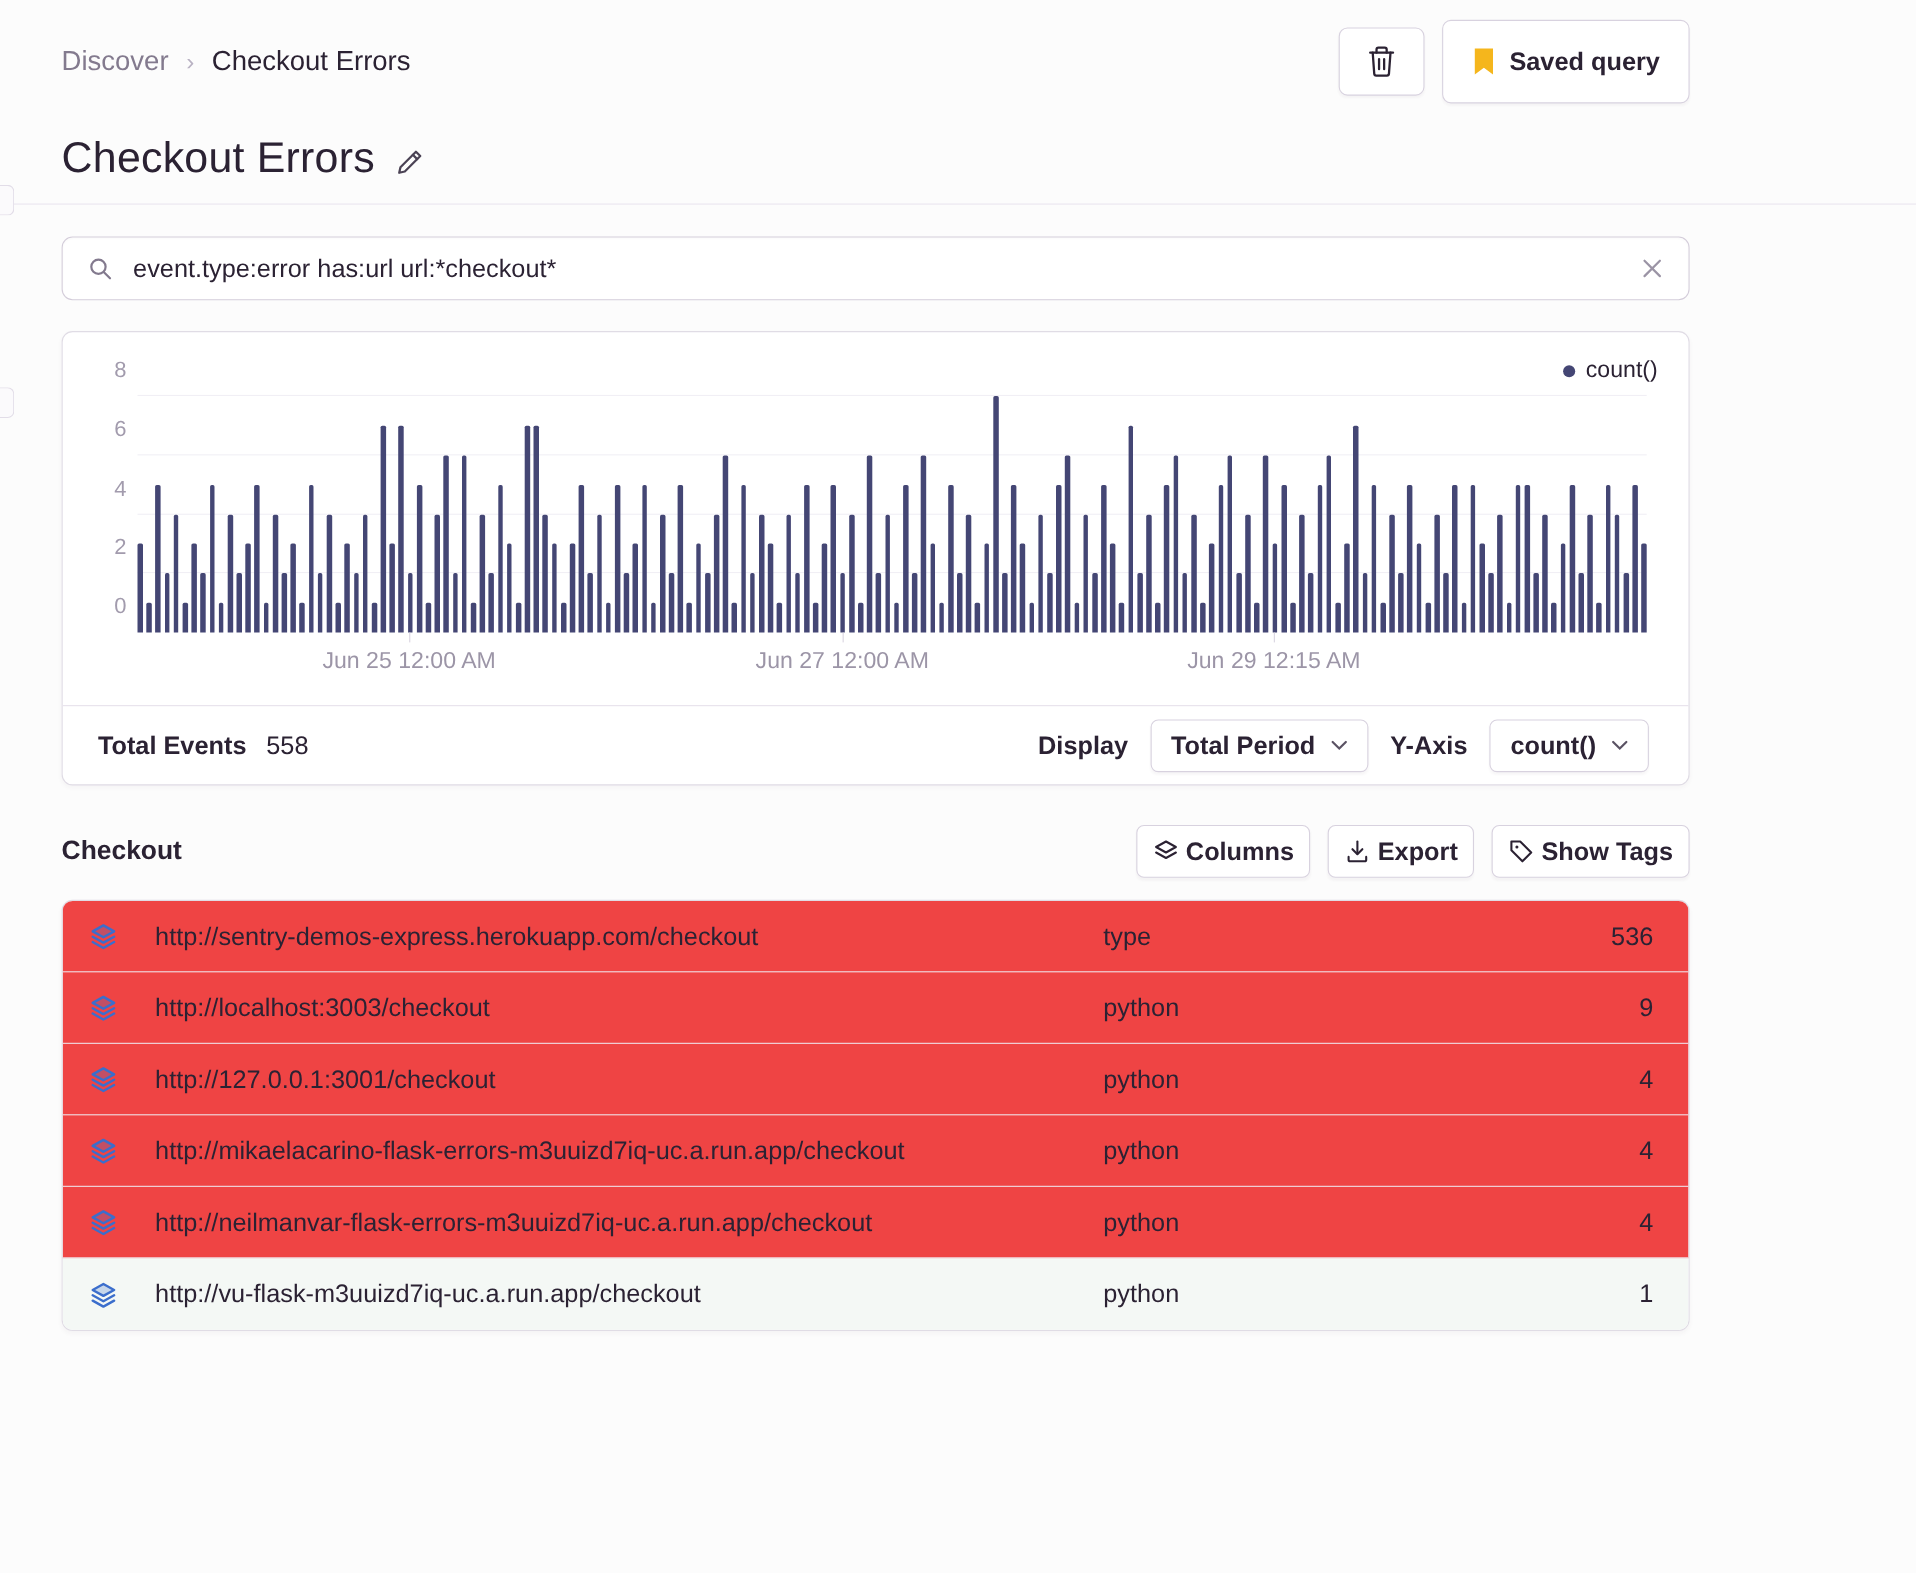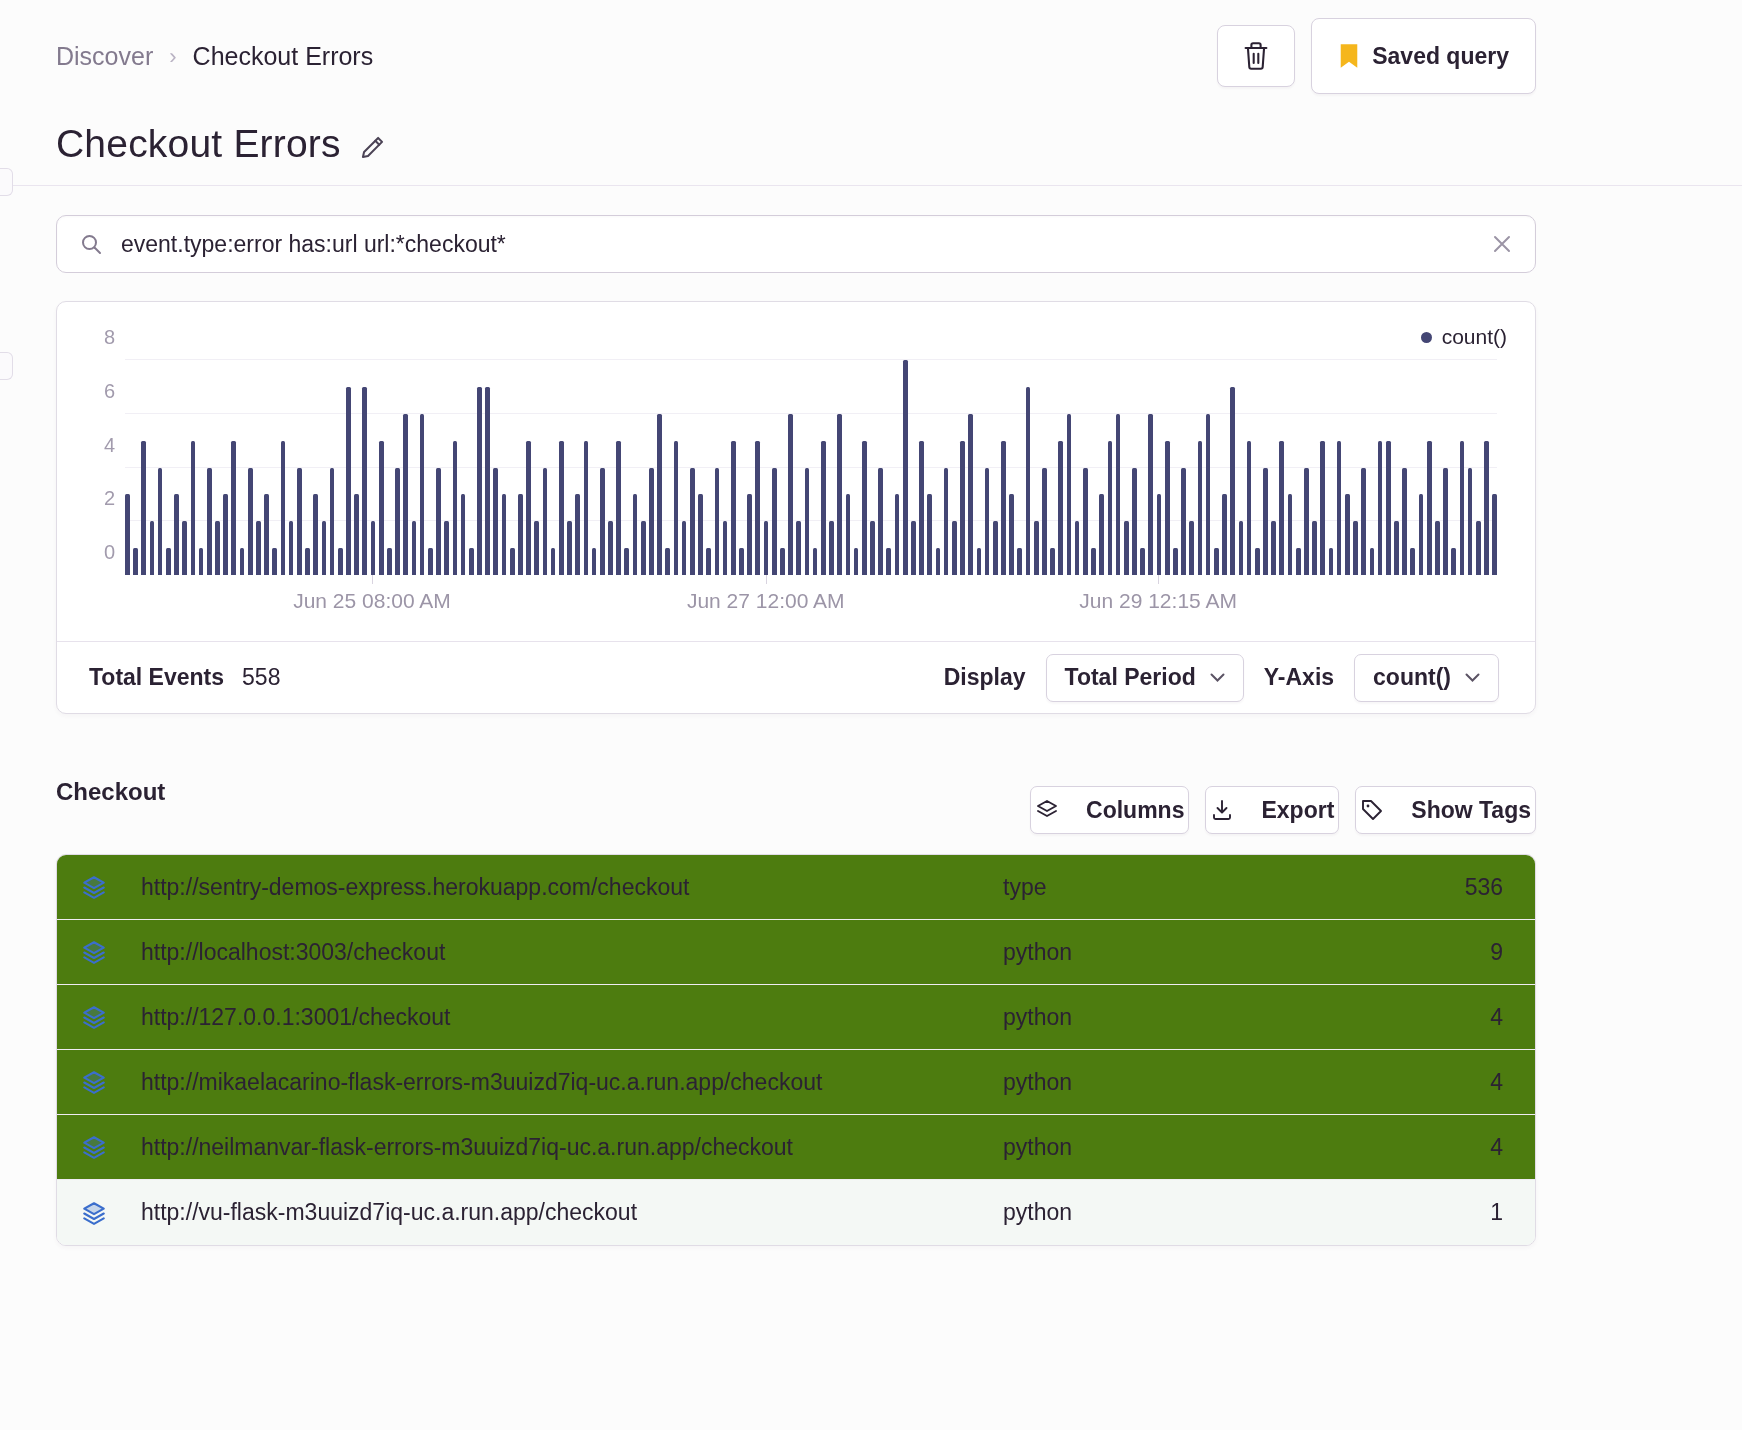--- a/index.html
+++ b/index.html
@@ -111,35 +111,35 @@
   .dropdown-btn { height: 48px; padding: 0 18px; border-radius: 7px; }
   .chev { margin-left: 2px; }
 
   
   .results-row {
     margin-top: 36px;
     display: flex; align-items: center; justify-content: space-between;
   }
   .results-title { font-size: 24px; font-weight: bold; color: #2b2233; }
   .results-buttons { display: flex; gap: 16px; }
-  .small-btn { height: 48px; padding: 0 4px; border-radius: 7px; gap: 27px; margin-top: 36px; }
+  .small-btn { height: 48px; padding: 0 14px; border-radius: 7px; gap: 6px; }
 
   .table-card { margin-top: 20px; overflow: hidden; }
   .trow, .thead-row {
     display: grid;
     grid-template-columns: 60px 1fr 300px 200px;
     align-items: center;
     padding: 0 32px 0 24px;
   }
   .thead-row {
     height: 66px; background: #f5f5f8; border-bottom: 1px solid #e0dce5;
     font-size: 19px; font-weight: bold; color: #555061;
     text-transform: uppercase; letter-spacing: 0.6px;
   }
-  .trow { height: 65px; border-bottom: 1px solid #efecf2; font-size: 23px; background: #4d7c0f; }
+  .trow { height: 65px; border-bottom: 1px solid #efecf2; font-size: 23px; background: #ef4444; }
   .trow:last-child { border-bottom: none; }
   .trow.highlighted { background: #f4f8f5; }
   .cell-count, .hdr-count { text-align: right; }
   .hdr-count { display: flex; align-items: center; justify-content: flex-end; gap: 6px; }
   .icon-cell { display: flex; align-items: center; }
   .url-text { color: #2b2233; cursor: pointer; }
 
   svg { display: block; }
 </style>
 </head>
@@ -396,21 +396,21 @@
             <div class="bar" style="height: 25%; background: rgb(68, 70, 116);"></div>
             <div class="bar" style="height: 62.5%; background: rgb(68, 70, 116);"></div>
             <div class="bar" style="height: 37.5%; background: rgb(68, 70, 116);"></div>
           </div>
         <div id="xticks">
             <div class="x-tick" style="left: 18%;"></div>
             <div class="x-tick" style="left: 46.7%;"></div>
             <div class="x-tick" style="left: 75.3%;"></div>
           </div>
         <div id="xlabels">
-            <div class="x-label" style="left: 18%;">Jun 25 08:00 AM</div>
+            <div class="x-label" style="left: 18%;">Jun 25 12:00 AM</div>
             <div class="x-label" style="left: 46.7%;">Jun 27 12:00 AM</div>
             <div class="x-label" style="left: 75.3%;">Jun 29 12:15 AM</div>
           </div>
       </div>
       <div class="x-label-space"></div>
     </div>
     <div class="chart-footer">
       <div class="total-events">
         <span class="lbl">Total Events</span>
         <span>558</span>

